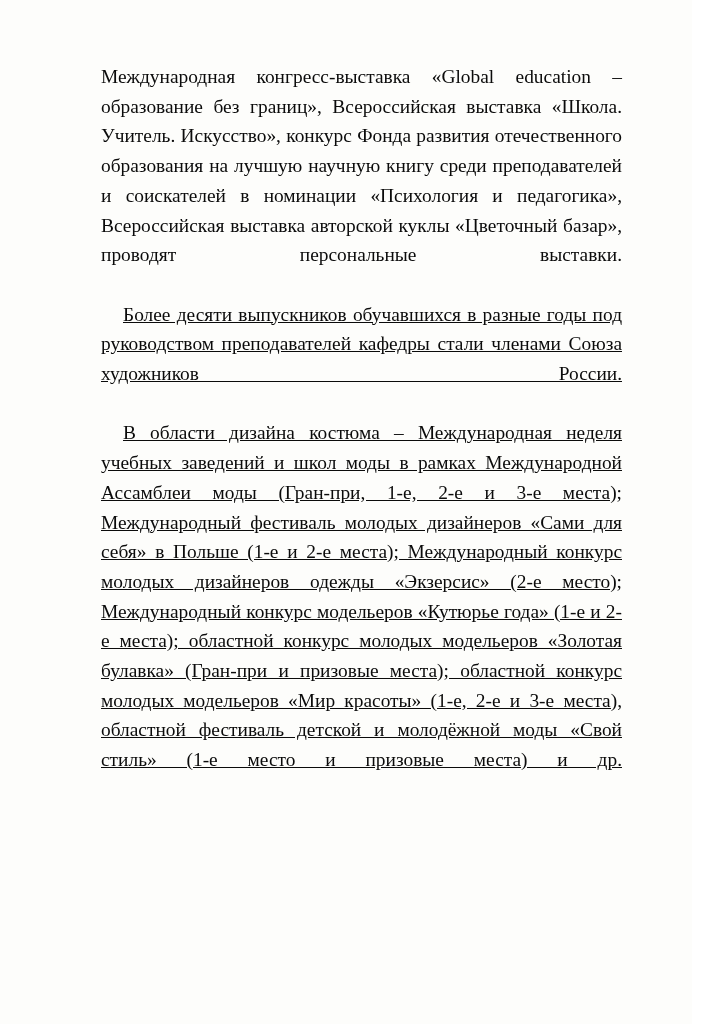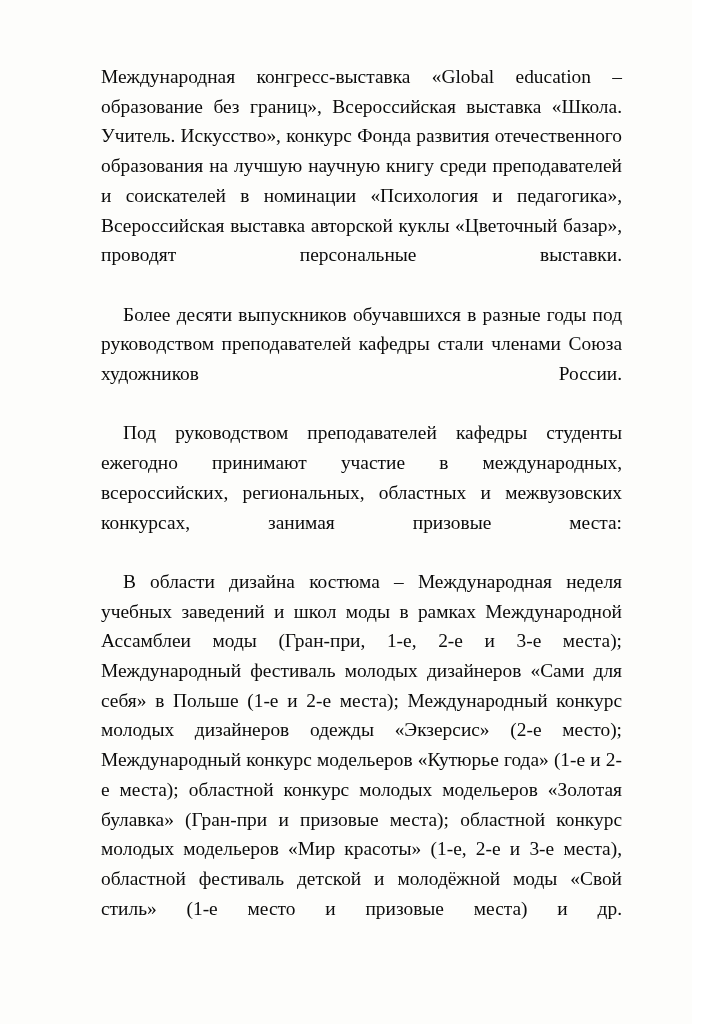--- a/index.html
+++ b/index.html
@@ -32,35 +32,35 @@
     margin: 0;
     text-align: justify;
     text-indent: 0;
     hyphens: none;
   }
   .para.indented {
     text-indent: 30px;
   }
   .para.indented-sm {
     text-indent: 22px;
+    text-decoration: underline;
   }
   .para.flush {
     text-indent: 0;
   }
   
   .para:after {
     content: "";
     display: inline-block;
     width: 100%;
   }
 </style>
 </head>
 <body>
 
 <div class="page">
   <div class="text-block">
     <p class="para flush">Международная конгресс-выставка «Global education – образование без границ», Всероссийская выставка «Школа. Учитель. Искусство», конкурс Фонда развития отечественного образования на лучшую научную книгу среди преподавателей    и соискателей в номинации «Психология и педагогика», Всероссийская выставка авторской куклы «Цветочный базар», проводят персональные выставки.</p>
     <p class="para indented-sm">Более десяти выпускников обучавшихся в разные годы под руководством преподавателей кафедры стали членами Союза художников России.</p>
-    <p class="para indented-sm">Под руководством преподавателей кафедры студенты ежегодно принимают участие в международных, всероссийских, региональных, областных и межвузовских конкурсах, занимая призовые места:</p>
     <p class="para indented-sm">В области дизайна костюма – Международная неделя учебных заведений и школ моды в рамках Международной Ассамблеи моды (Гран-при, 1-е, 2-е и 3-е места); Международный фестиваль молодых дизайнеров «Сами для себя» в Польше (1-е и 2-е места); Международный конкурс молодых дизайнеров одежды «Экзерсис» (2-е место); Международный конкурс модельеров «Кутюрье года» (1-е и 2-е места); областной конкурс молодых модельеров «Золотая булавка» (Гран-при и призовые места); областной конкурс молодых  модельеров «Мир красоты» (1-е, 2-е и 3-е места), областной фестиваль детской и молодёжной моды «Свой стиль» (1-е место и призовые места) и др.</p>
 
   </div>
 </div>
 
 </body></html>

